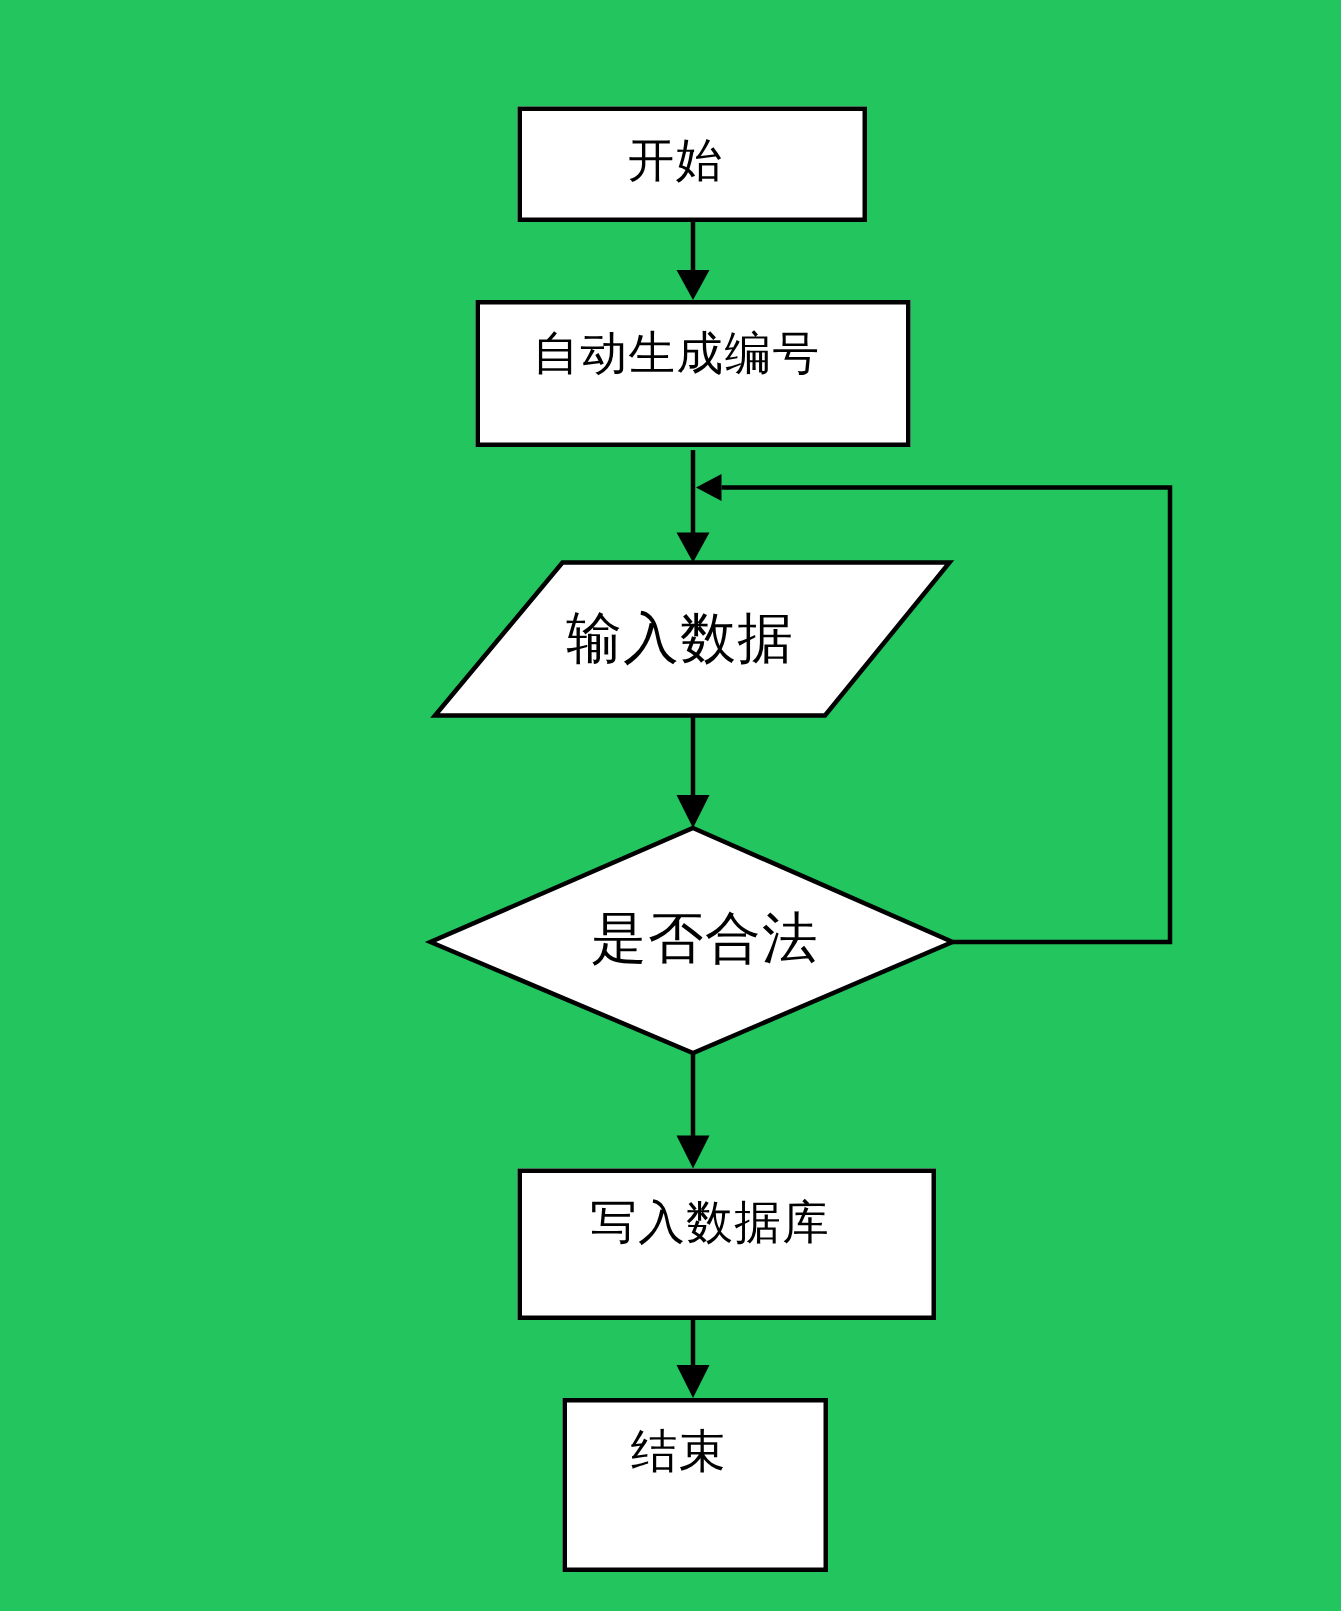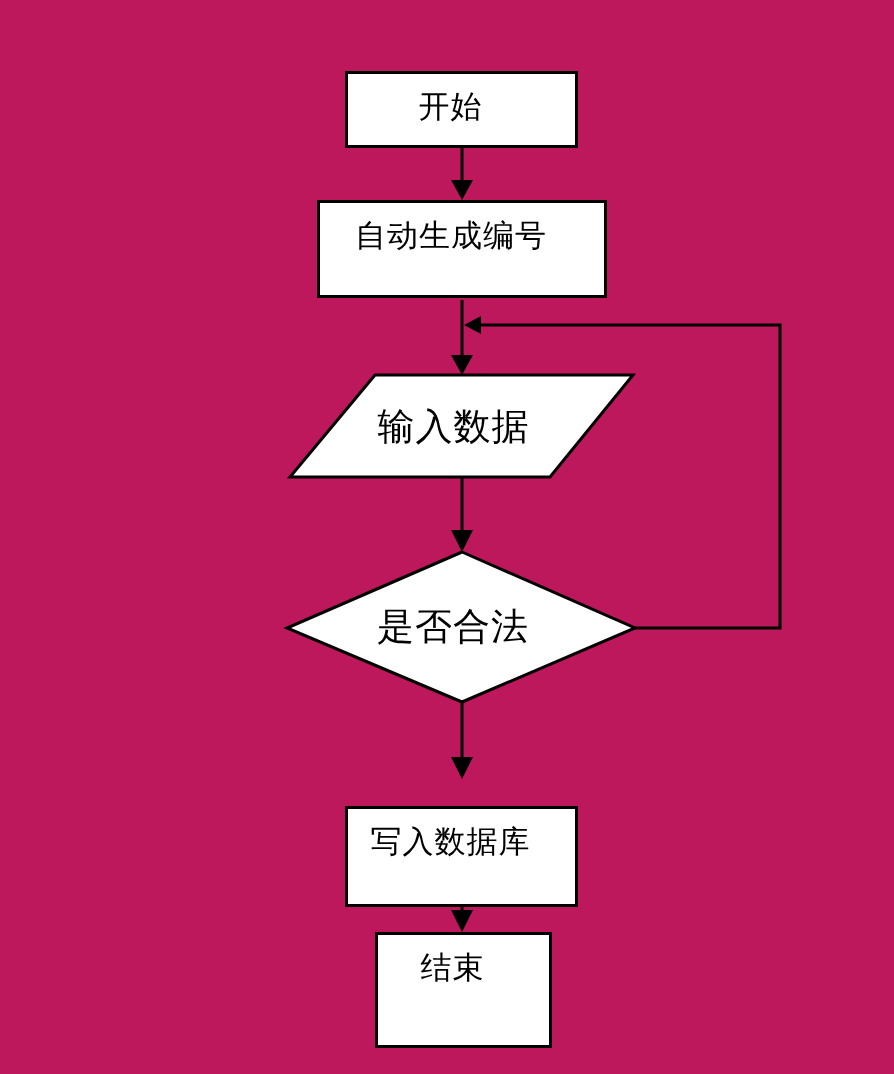--- a/index.html
+++ b/index.html
@@ -4,21 +4,21 @@
 <style>
   html, body {
     margin: 0;
     padding: 0;
     background: #ffffff;
   }
   .canvas {
     position: relative;
     width: 894px;
     height: 1074px;
-    background: #be185d;
+    background: #22c55e;
     font-family: "Liberation Serif", "DejaVu Serif", serif;
     overflow: hidden;
   }
   svg.connector-layer {
     position: absolute;
     left: 0;
     top: 0;
     width: 894px;
     height: 1074px;
   }
@@ -47,24 +47,24 @@
     padding-right: 16px;
     font-size: 37px;
     line-height: 38px;
     color: #000000;
     letter-spacing: 1px;
     white-space: nowrap;
     pointer-events: none;
   }
   .node-start  { left: 345px; top: 71px;  width: 233px; height: 77px; }
   .node-gen    { left: 317px; top: 200px; width: 290px; height: 98px; }
-  .node-write  { left: 345px; top: 779px; width: 233px; height: 101px; margin-top: 27px; }
+  .node-write  { left: 345px; top: 779px; width: 279px; height: 101px; }
   .node-end    { left: 375px; top: 932px; width: 177px; height: 116px; }
   .label-input    { left: 290px; top: 377px; width: 343px; height: 100px; }
-  .label-decision { left: 287px; top: 552px; width: 348px; height: 150px; }
+  .label-decision { left: 304px; top: 552px; width: 348px; height: 150px; }
 </style>
 </head>
 <body>
 
 <div class="canvas">
 
   <svg class="connector-layer" viewBox="0 0 894 1074" xmlns="http://www.w3.org/2000/svg">
 
     <polyline points="635,628 780,628 780,325 481,325" fill="none" stroke="#000000" stroke-width="3"></polyline>
     <polygon points="481,316 481,334 464,325" fill="#000000"></polygon>

